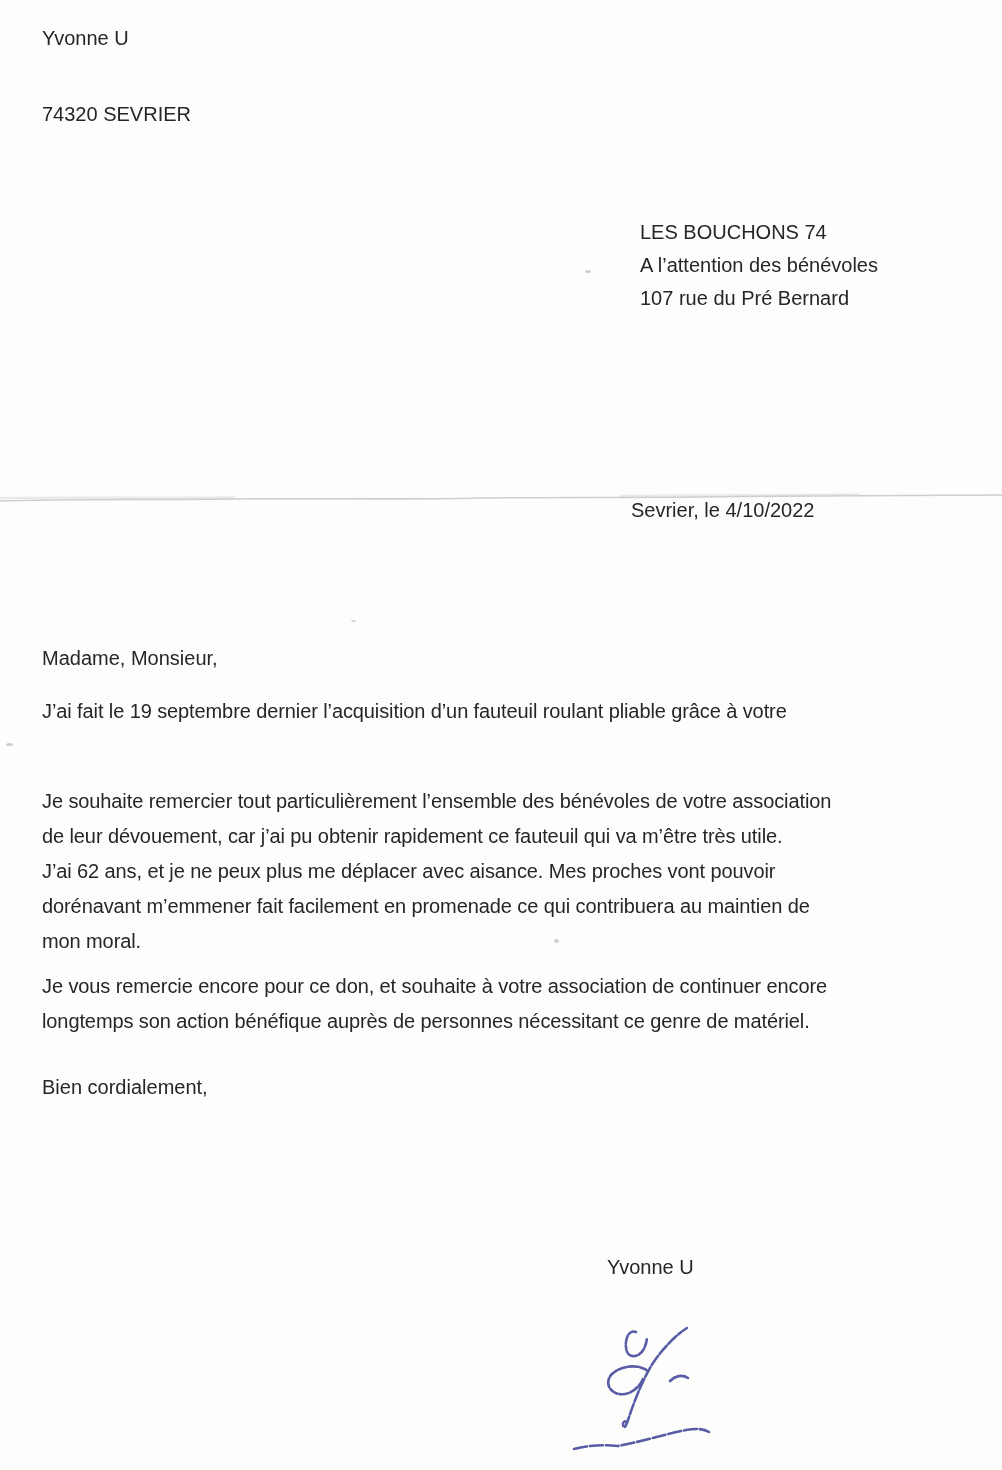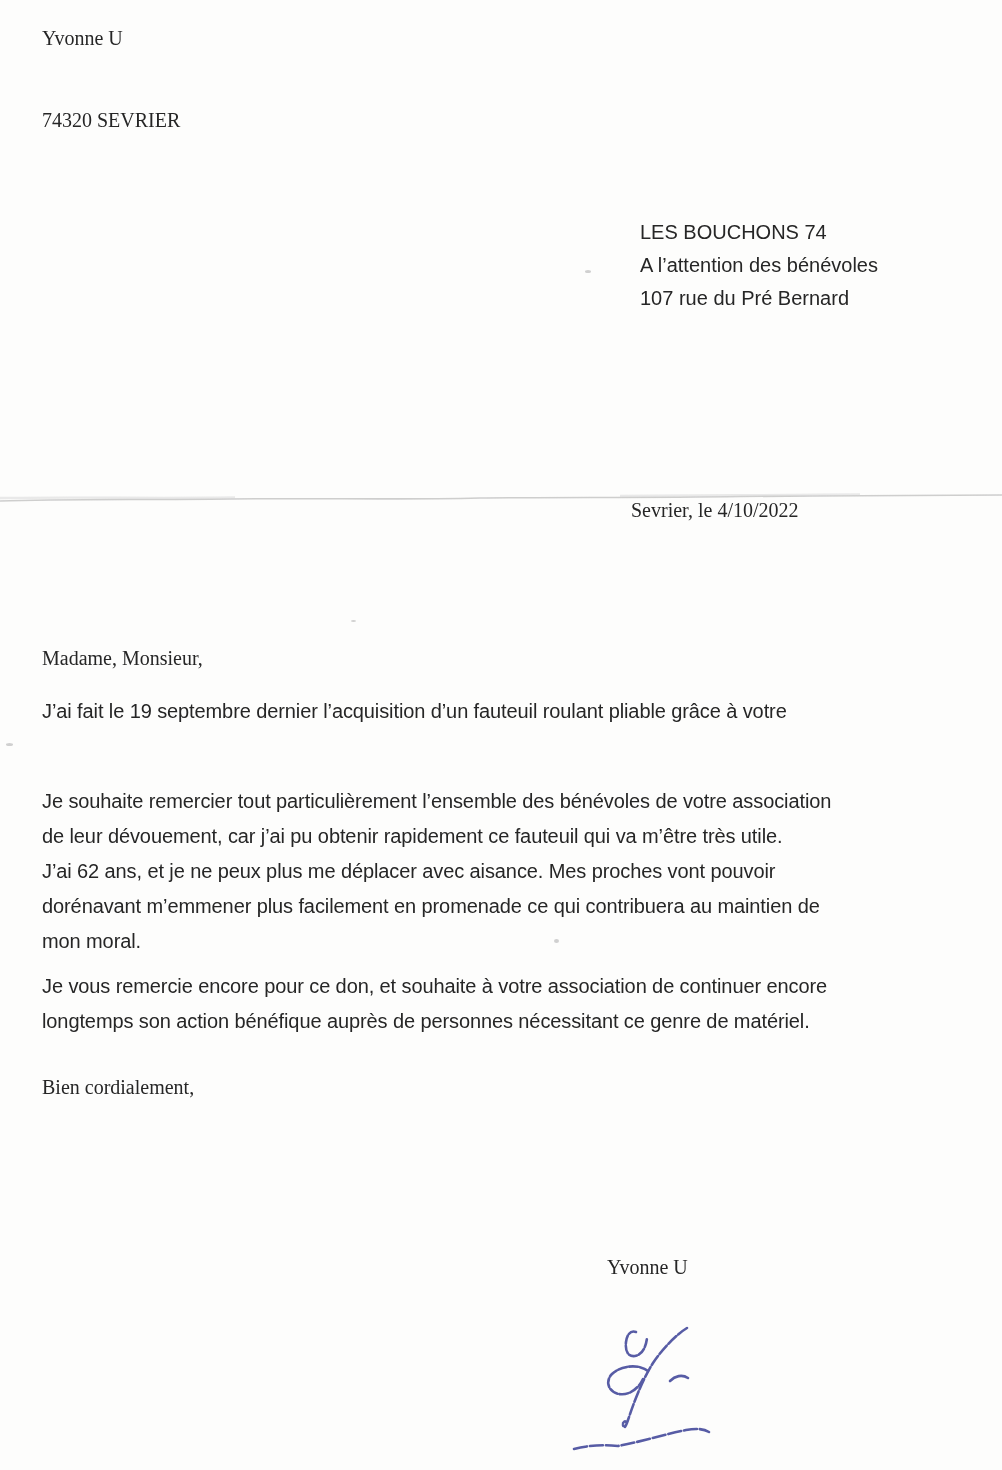--- a/index.html
+++ b/index.html
@@ -6,35 +6,35 @@
   .page {
     position: relative;
     width: 1002px;
     height: 1470px;
     margin: 0 auto;
     background: #fdfdfc;
     font-family: "Liberation Sans", sans-serif;
     color: #262626;
     overflow: hidden;
   }
-  .txt { position: absolute; font-size: 20px; line-height: 28px; white-space: pre; font-family: Liberation Serif, serif; }
+  .txt { position: absolute; font-size: 20px; line-height: 28px; white-space: pre; }
   .addr-block { position: absolute; font-size: 20px; line-height: 33px; }
   .para { position: absolute; font-size: 20px; line-height: 35px; letter-spacing: -0.1px; }
   .para div { white-space: pre; }
   .scanline { position: absolute; left: 0; top: 488px; width: 1002px; height: 16px; pointer-events: none; }
   .speckle { position: absolute; background: #c4c4c4; border-radius: 50%; opacity: 0.8; }
   .sig-svg { position: absolute; left: 555px; top: 1310px; }
 </style>
 </head>
 <body>
 
 <div class="page">
 
   <div class="txt" style="left:42px; top:24px;">Yvonne U</div>
-  <div class="txt" style="left:42px; top:106px;">74320 SEVRIER</div>
+  <div class="txt" style="left:42px; top:100px;">74320 SEVRIER</div>
 
   <div class="addr-block" style="left:640px; top:194px;margin-top:22px;">
     <div>LES BOUCHONS 74</div>
     <div>A l’attention des bénévoles</div>
     <div>107 rue du Pré Bernard</div>
   </div>
 
   <svg class="scanline" viewBox="0 0 1002 16">
     <path d="M 0,13 C 60,11 140,12 230,11 C 320,10 400,12 480,10 C 560,9 650,10 740,8.5 C 830,7.5 930,8 1002,7" fill="none" stroke="#bdbdbd" stroke-width="1.6" opacity="0.75"></path>
     <path d="M 0,10 C 80,9 150,10.5 235,9.5 M 620,8 C 700,7 780,7.5 860,6.5" fill="none" stroke="#d6d6d6" stroke-width="2.4" opacity="0.5"></path>
@@ -45,21 +45,21 @@
   <div class="txt" style="left:42px; top:644px;">Madame, Monsieur,</div>
 
   <div class="para" style="left:42px; top:694px;">
     <div>J’ai fait le 19 septembre dernier l’acquisition d’un fauteuil roulant pliable grâce à votre</div>
   </div>
 
   <div class="para" style="left:42px; top:784px;">
     <div>Je souhaite remercier tout particulièrement l’ensemble des bénévoles de votre association</div>
     <div>de leur dévouement, car j’ai pu obtenir rapidement ce fauteuil qui va m’être très utile.</div>
     <div>J’ai 62 ans, et je ne peux plus me déplacer avec aisance. Mes proches vont pouvoir</div>
-    <div>dorénavant m’emmener plus facilement en promenade ce qui contribuera au maintien de</div>
+    <div>dorénavant m’emmener fait facilement en promenade ce qui contribuera au maintien de</div>
     <div>mon moral.</div>
   </div>
 
   <div class="para" style="left:42px; top:969px;">
     <div>Je vous remercie encore pour ce don, et souhaite à votre association de continuer encore</div>
     <div>longtemps son action bénéfique auprès de personnes nécessitant ce genre de matériel.</div>
   </div>
 
   <div class="txt" style="left:42px; top:1049px;margin-top:24px;">Bien cordialement,</div>
 

